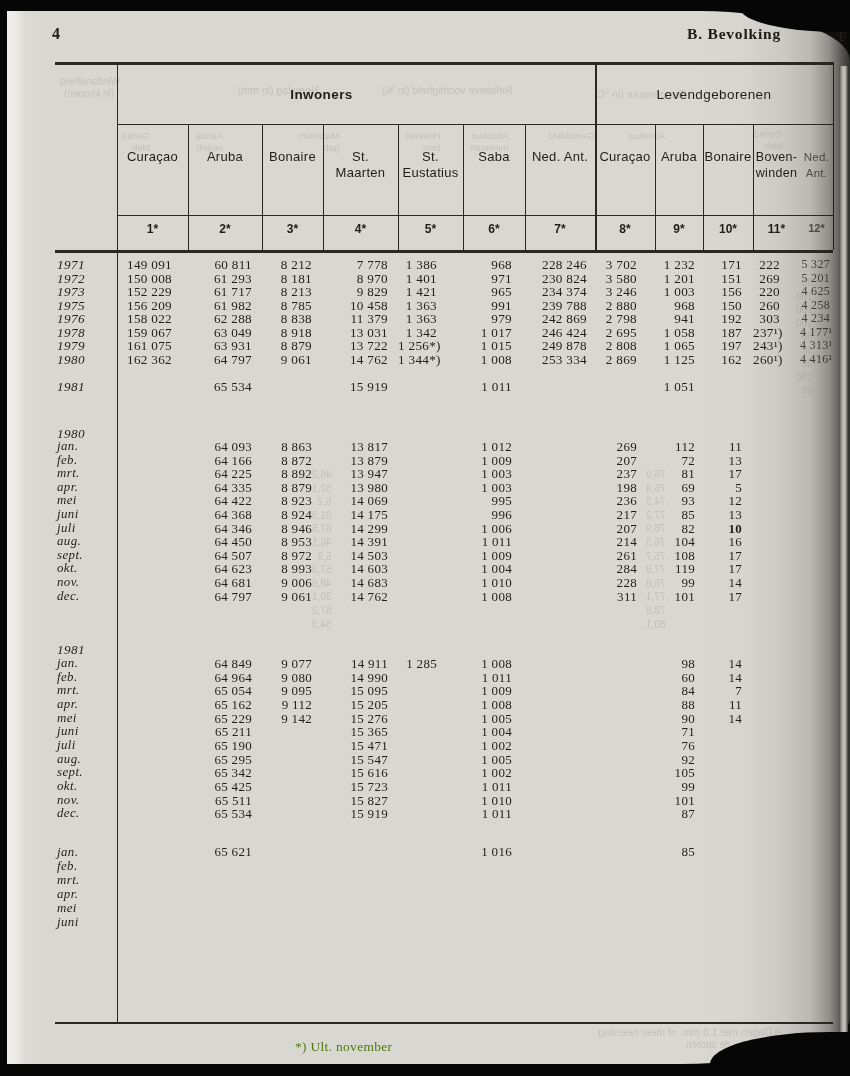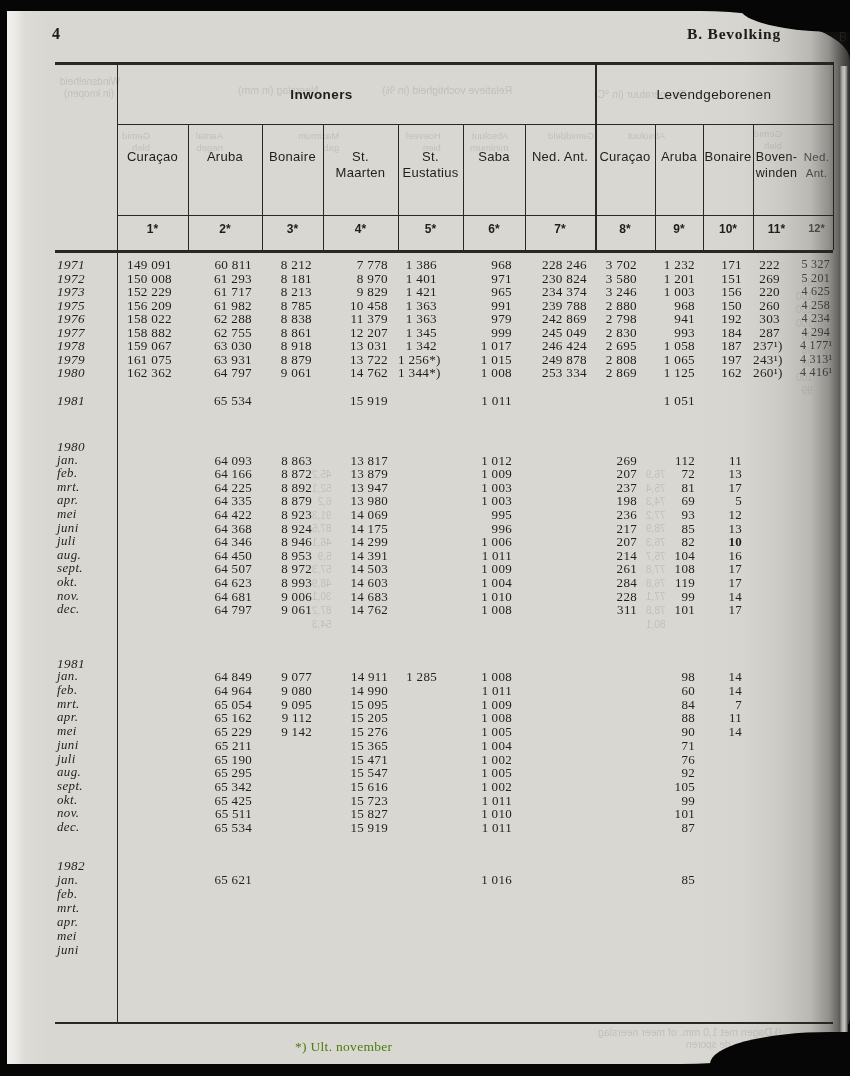--- a/index.html
+++ b/index.html
@@ -251,38 +251,23 @@
             <div class="cell" style="width: 65px; flex: 0 0 65px; padding-right: 26px;">1 363</div>
             <div class="cell" style="width: 62px; flex: 0 0 62px; padding-right: 13px;">979</div>
             <div class="cell" style="width: 70px; flex: 0 0 70px; padding-right: 8px;">242 869</div>
             <div class="cell" style="width: 60px; flex: 0 0 60px; padding-right: 18px;">2 798</div>
             <div class="cell" style="width: 48px; flex: 0 0 48px; padding-right: 8px;">941</div>
             <div class="cell" style="width: 50px; flex: 0 0 50px; padding-right: 11px;">192</div>
             <div class="cell" style="width: 47px; flex: 0 0 47px; padding-right: 20px;">303</div>
             <div class="cell c12" style="width: 33px; flex: 0 0 33px; padding-right: 3px;">4 234</div>
           </div>
           <div class="trow" style="height: 13.5px; line-height: 13.5px; font-size: 13.2px;">
-            <div class="stub" style="font-size: 13.2px;">1977</div>
-            <div class="cell" style="width: 71px; flex: 0 0 71px; padding-right: 16px;">158 882</div>
-            <div class="cell" style="width: 74px; flex: 0 0 74px; padding-right: 10px;">62 755</div>
-            <div class="cell" style="width: 61px; flex: 0 0 61px; padding-right: 11px;">8 861</div>
-            <div class="cell" style="width: 75px; flex: 0 0 75px; padding-right: 10px;">12 207</div>
-            <div class="cell" style="width: 65px; flex: 0 0 65px; padding-right: 26px;">1 345</div>
-            <div class="cell" style="width: 62px; flex: 0 0 62px; padding-right: 13px;">999</div>
-            <div class="cell" style="width: 70px; flex: 0 0 70px; padding-right: 8px;">245 049</div>
-            <div class="cell" style="width: 60px; flex: 0 0 60px; padding-right: 18px;">2 830</div>
-            <div class="cell" style="width: 48px; flex: 0 0 48px; padding-right: 8px;">993</div>
-            <div class="cell" style="width: 50px; flex: 0 0 50px; padding-right: 11px;">184</div>
-            <div class="cell" style="width: 47px; flex: 0 0 47px; padding-right: 20px;">287</div>
-            <div class="cell c12" style="width: 33px; flex: 0 0 33px; padding-right: 3px;">4 294</div>
-          </div>
-          <div class="trow" style="height: 13.5px; line-height: 13.5px; font-size: 13.2px;">
             <div class="stub" style="font-size: 13.2px;">1978</div>
             <div class="cell" style="width: 71px; flex: 0 0 71px; padding-right: 16px;">159 067</div>
-            <div class="cell" style="width: 74px; flex: 0 0 74px; padding-right: 10px;">63 030</div>
+            <div class="cell" style="width: 74px; flex: 0 0 74px; padding-right: 10px;">63 049</div>
             <div class="cell" style="width: 61px; flex: 0 0 61px; padding-right: 11px;">8 918</div>
             <div class="cell" style="width: 75px; flex: 0 0 75px; padding-right: 10px;">13 031</div>
             <div class="cell" style="width: 65px; flex: 0 0 65px; padding-right: 26px;">1 342</div>
             <div class="cell" style="width: 62px; flex: 0 0 62px; padding-right: 13px;">1 017</div>
             <div class="cell" style="width: 70px; flex: 0 0 70px; padding-right: 8px;">246 424</div>
             <div class="cell" style="width: 60px; flex: 0 0 60px; padding-right: 18px;">2 695</div>
             <div class="cell" style="width: 48px; flex: 0 0 48px; padding-right: 8px;">1 058</div>
             <div class="cell" style="width: 50px; flex: 0 0 50px; padding-right: 11px;">187</div>
             <div class="cell" style="width: 47px; flex: 0 0 47px; padding-right: 20px;">237¹)</div>
             <div class="cell c12" style="width: 33px; flex: 0 0 33px; padding-right: 3px;">4 177¹</div>
@@ -699,23 +684,20 @@
             <div class="cell" style="width: 62px; flex: 0 0 62px; padding-right: 13px;">1 011</div>
             <div class="cell" style="width: 70px; flex: 0 0 70px; padding-right: 8px;"></div>
             <div class="cell" style="width: 60px; flex: 0 0 60px; padding-right: 18px;"></div>
             <div class="cell" style="width: 48px; flex: 0 0 48px; padding-right: 8px;">87</div>
             <div class="cell" style="width: 50px; flex: 0 0 50px; padding-right: 11px;"></div>
             <div class="cell" style="width: 47px; flex: 0 0 47px; padding-right: 20px;"></div>
             <div class="cell c12" style="width: 33px; flex: 0 0 33px; padding-right: 3px;"></div>
           </div>
         </div>
         <div style="margin-top: 24px;">
-          <div class="trow" style="height: 14px; line-height: 14px;">
-            <div class="stub" style="font-size: 13.2px;">1982</div>
-          </div>
           <div class="trow" style="height: 14px; line-height: 14px; font-size: 13px;">
             <div class="stub" style="font-size: 12.9px;">jan.</div>
             <div class="cell" style="width: 71px; flex: 0 0 71px; padding-right: 16px;"></div>
             <div class="cell" style="width: 74px; flex: 0 0 74px; padding-right: 10px;">65 621</div>
             <div class="cell" style="width: 61px; flex: 0 0 61px; padding-right: 11px;"></div>
             <div class="cell" style="width: 75px; flex: 0 0 75px; padding-right: 10px;"></div>
             <div class="cell" style="width: 65px; flex: 0 0 65px; padding-right: 26px;"></div>
             <div class="cell" style="width: 62px; flex: 0 0 62px; padding-right: 13px;">1 016</div>
             <div class="cell" style="width: 70px; flex: 0 0 70px; padding-right: 8px;"></div>
             <div class="cell" style="width: 60px; flex: 0 0 60px; padding-right: 18px;"></div>

